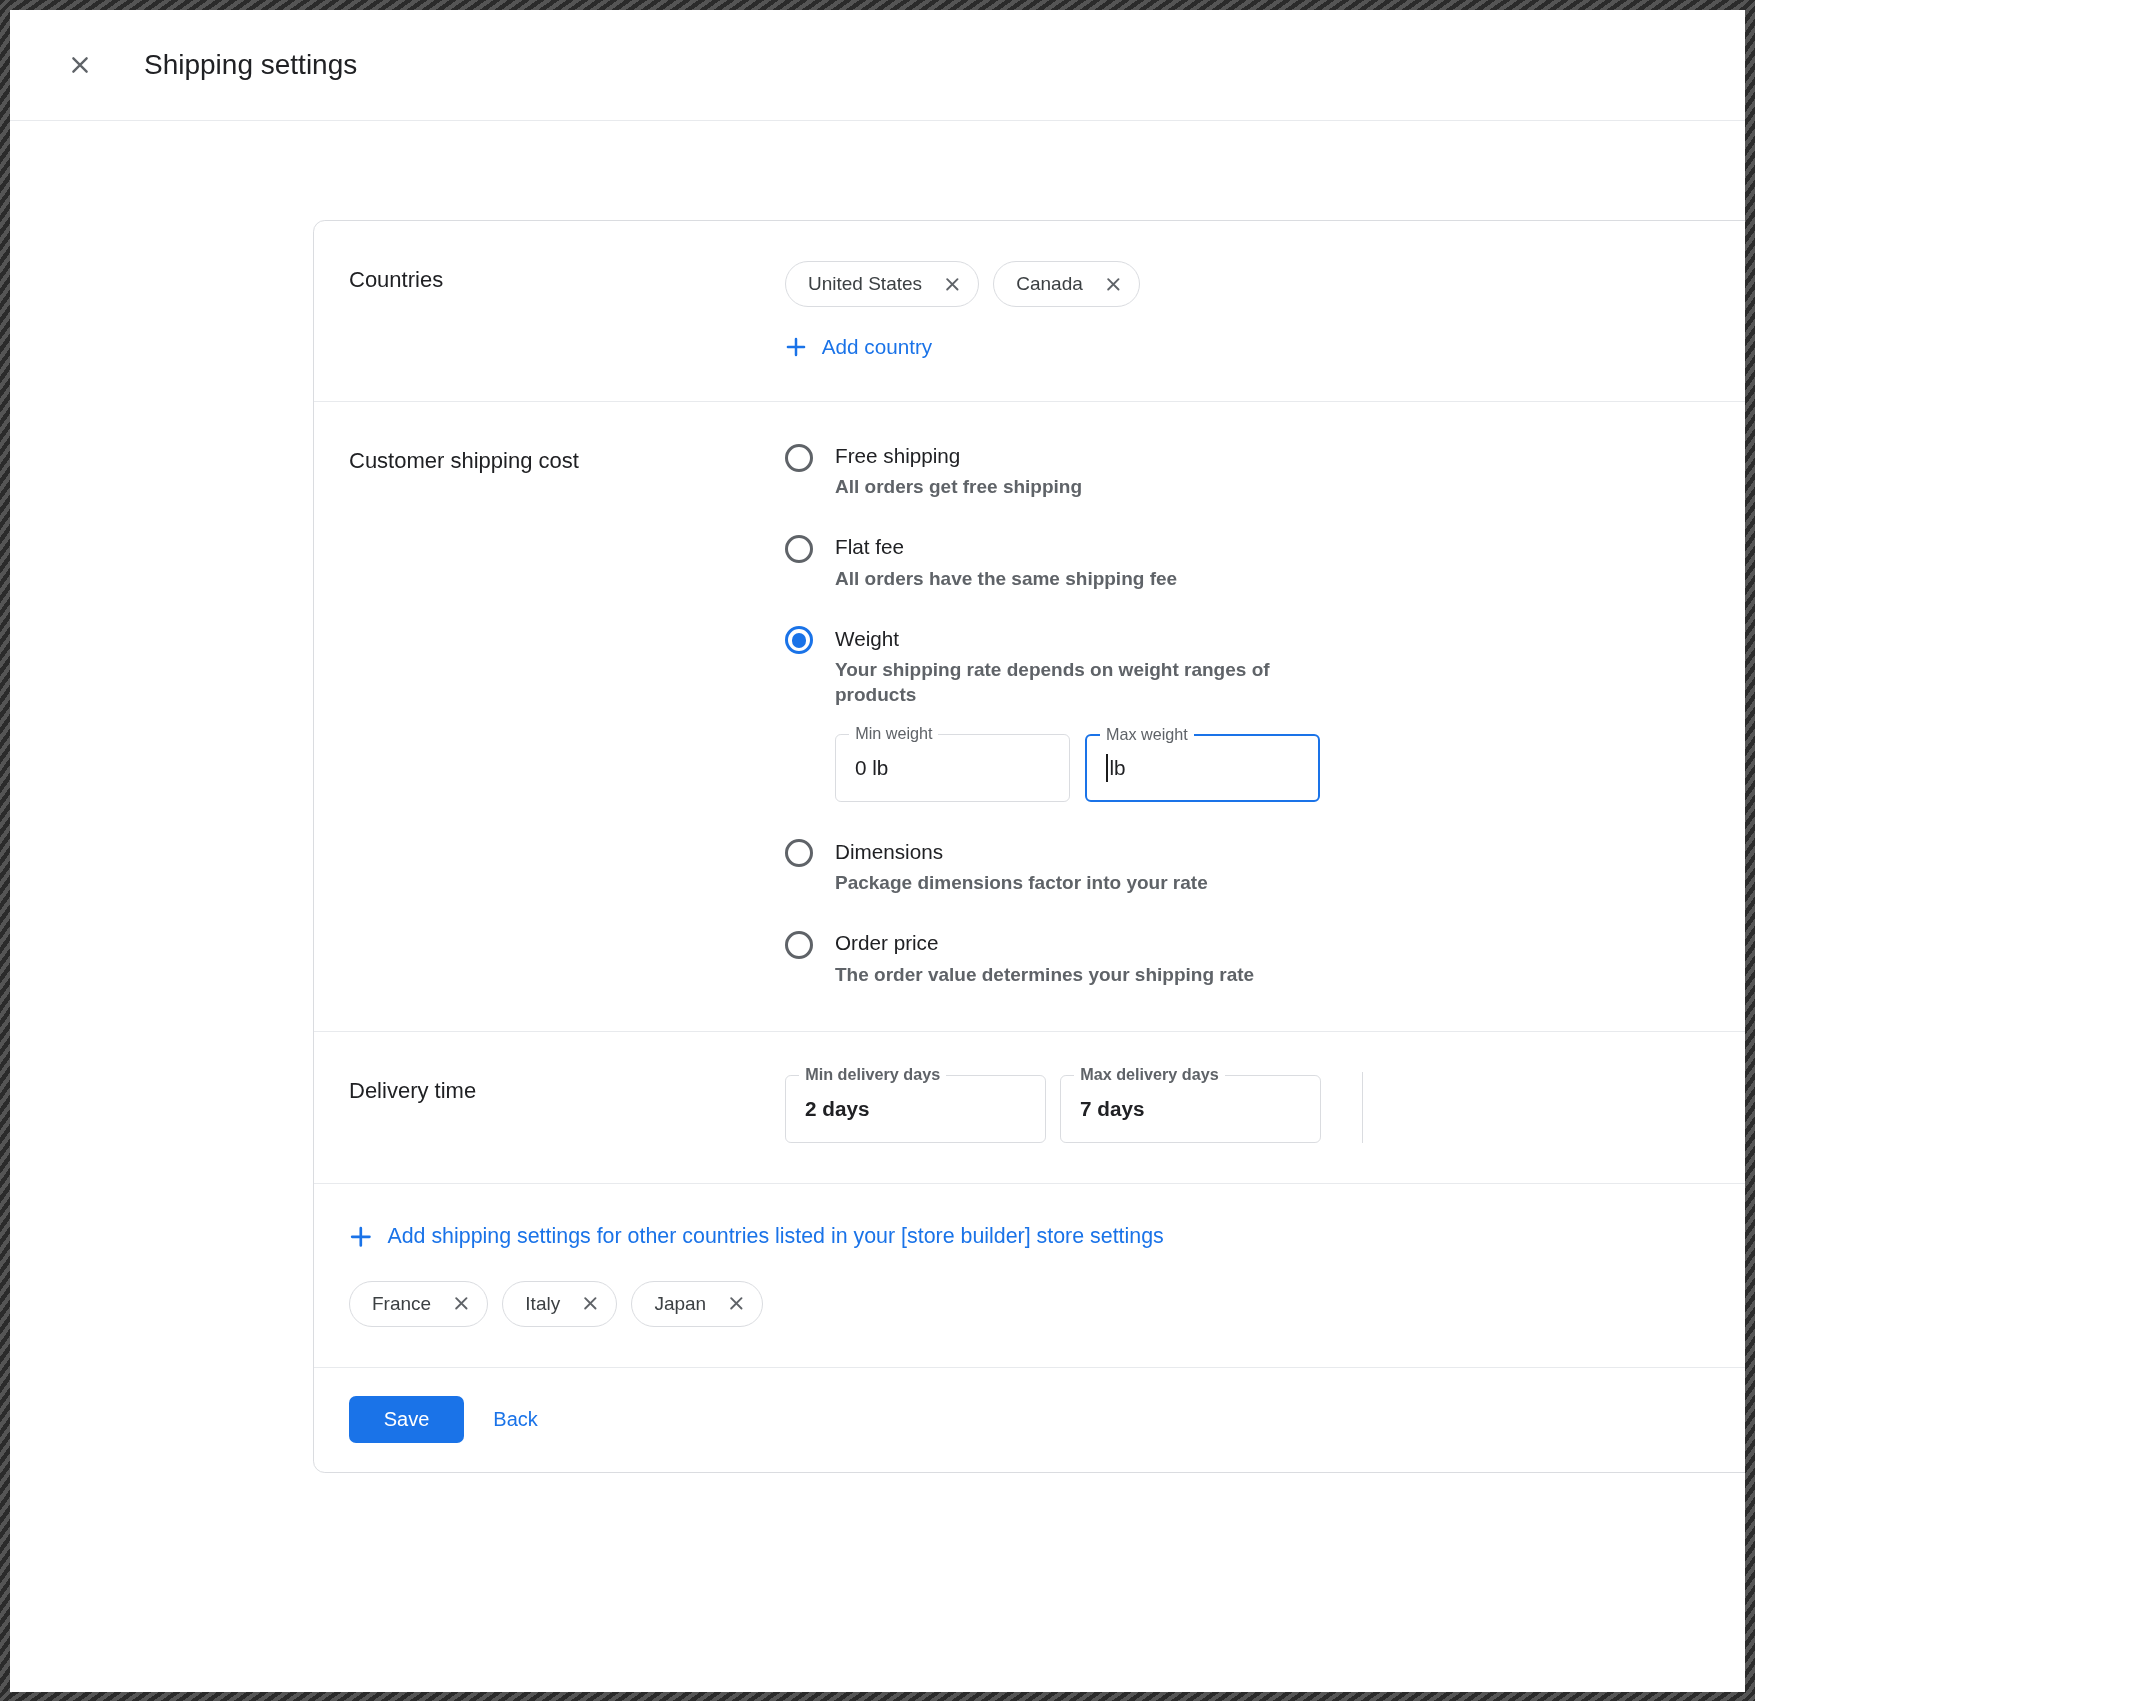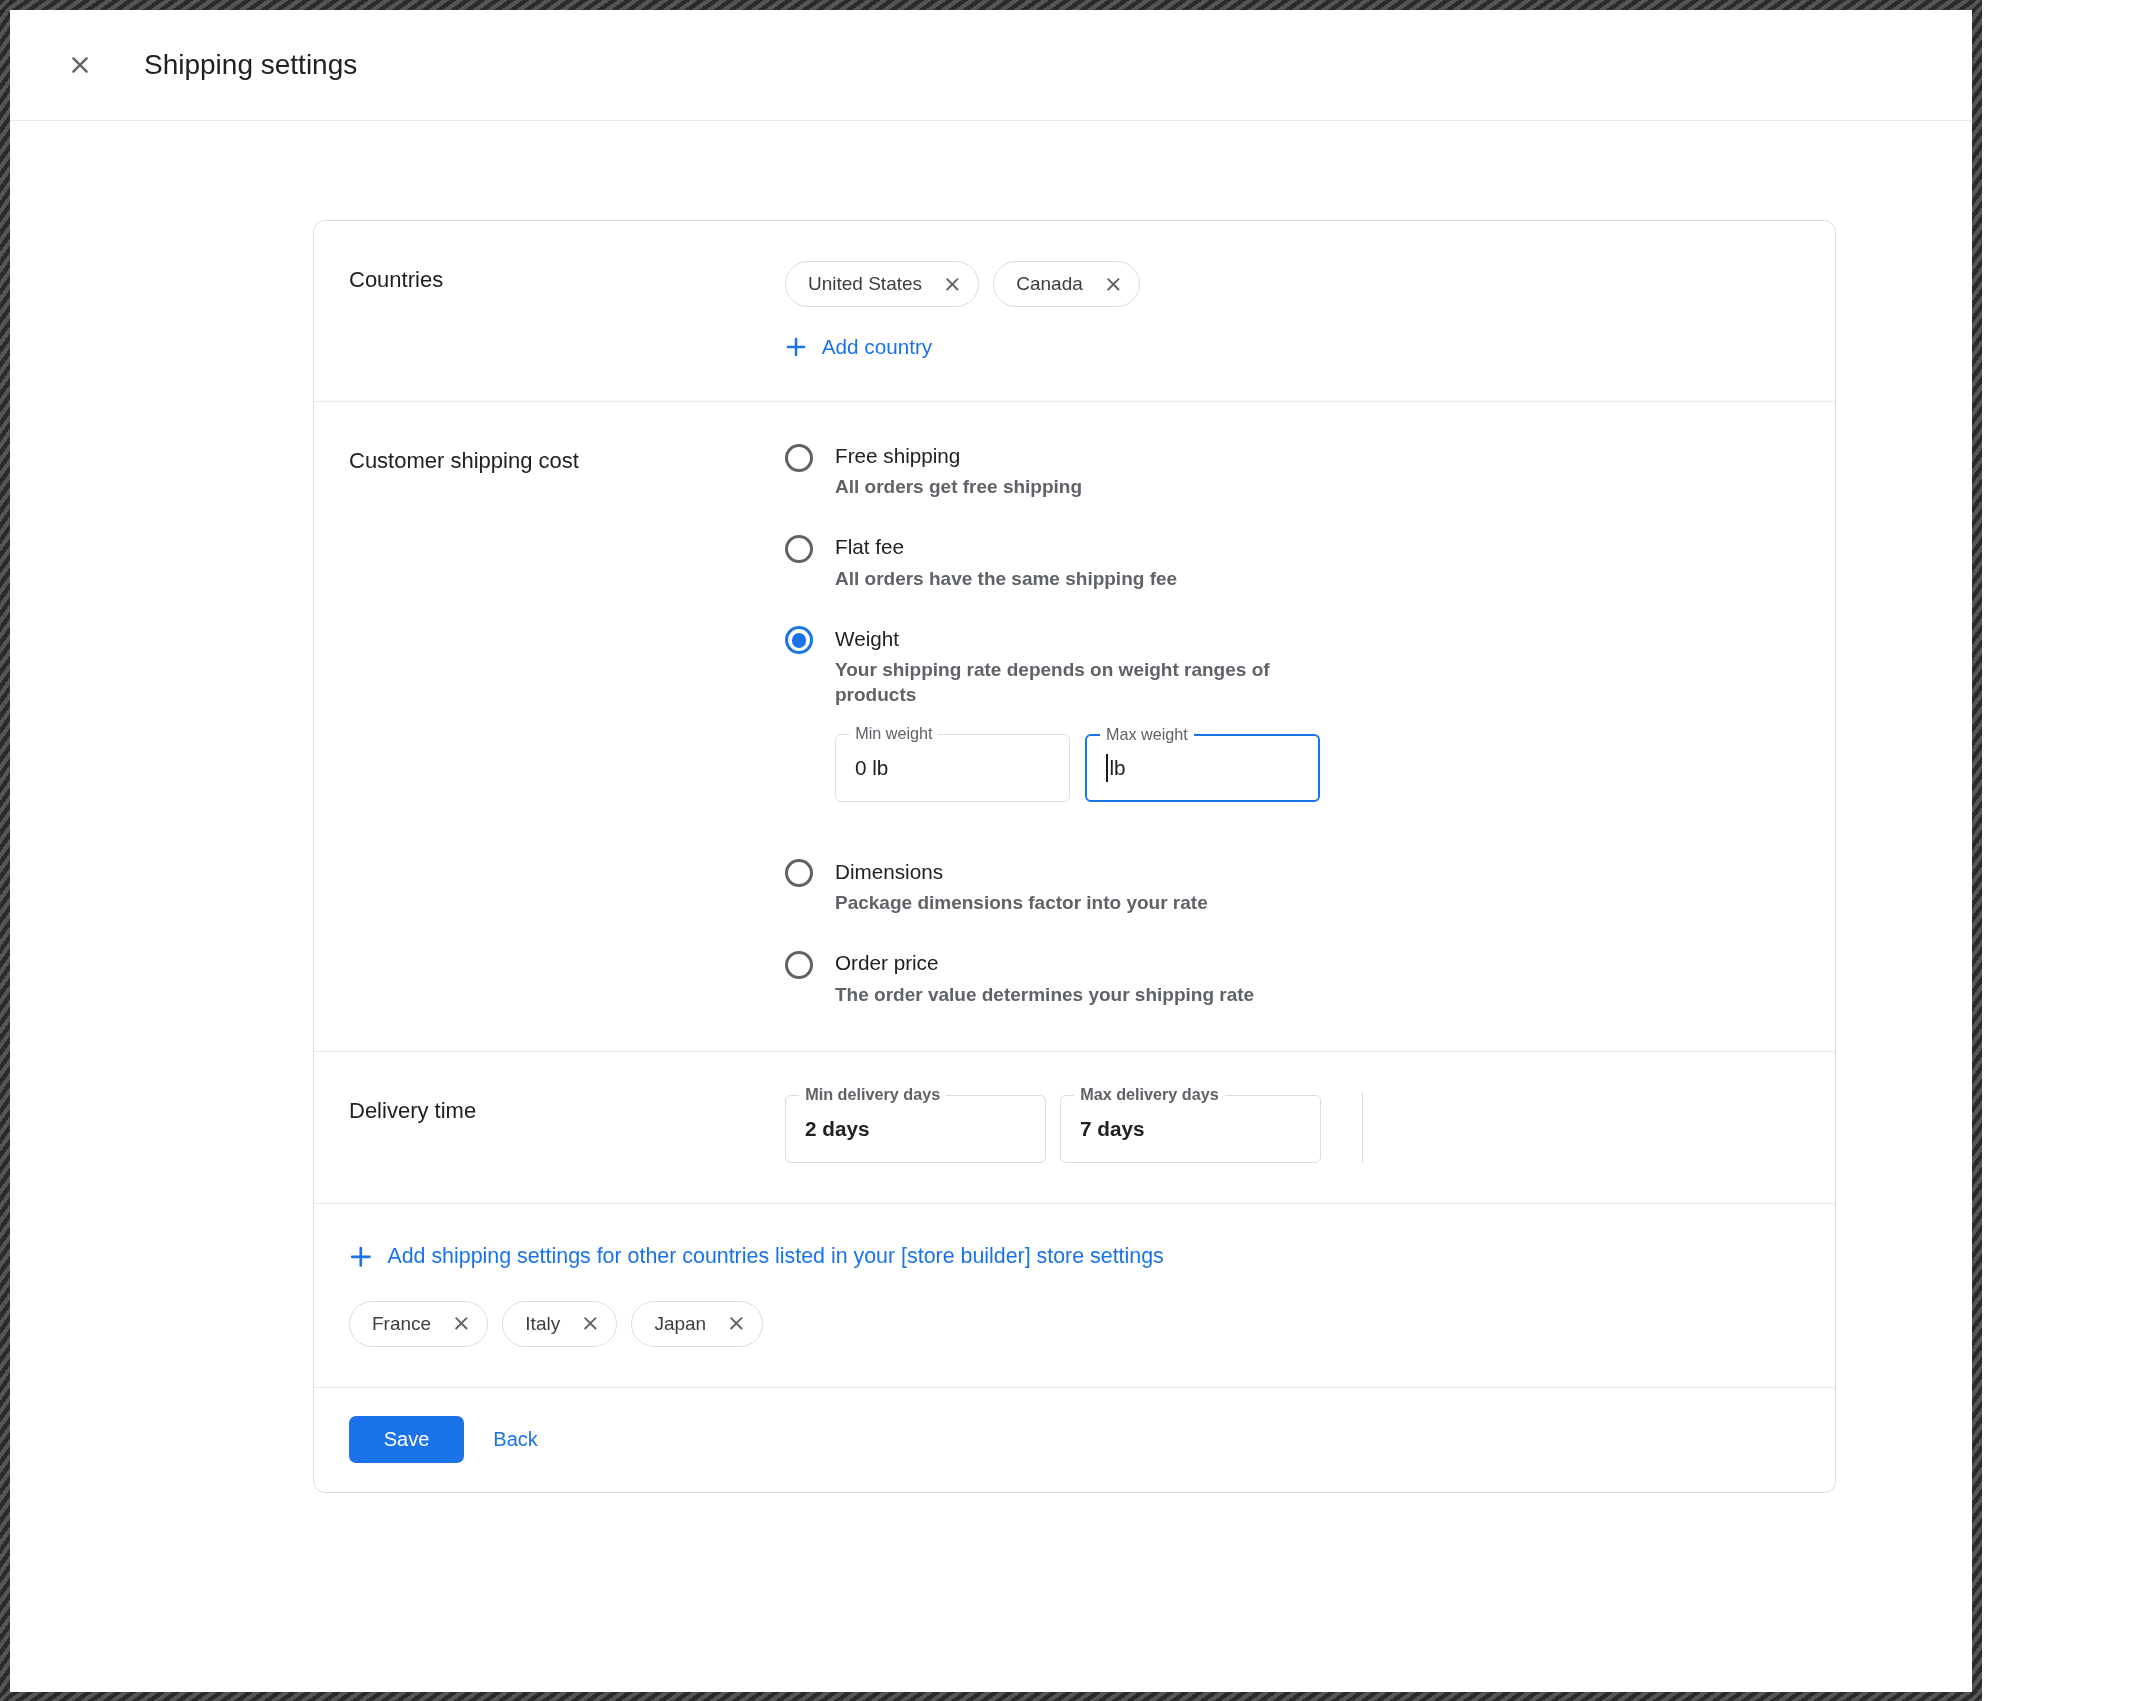--- a/index.html
+++ b/index.html
@@ -4,21 +4,21 @@
 <style>
   * { box-sizing: border-box; }
   html,body { margin:0; padding:0; }
   body {
     width:2151px; height:1702px;
     background:#ffffff;
     font-family:"Liberation Sans","DejaVu Sans",sans-serif;
     color:#202124;
   }
   .frame {
-    width:1982px; height:1702px;
+    width:1755px; height:1702px;
     border:10.3px solid #3a3a3a;
     border-image: repeating-linear-gradient(135deg,#2b2b2b 0 5.2px,#555555 5.2px 10.3px) 14;
     background:#ffffff;
     overflow:hidden;
   }
   
   .topbar {
     height:111px;
     display:flex; align-items:center;
     padding-left:43px;
@@ -92,21 +92,21 @@
     content:""; position:absolute; inset:3.7px;
     border-radius:50%; background:#1a73e8;
   }
   .option-body { margin-left:22px; }
   .option-title { font-size:20.7px; font-weight:500; color:#202124; line-height:28px; }
   .option-desc {
     font-size:19px; color:#5f6368;
     margin-top:4.4px; max-width:502px; line-height:25px;font-weight:bold;
   }
   
-  .weight-fields { display:flex; gap:14.8px; margin-top:26.6px; margin-bottom:22px;align-items:flex-end; }
+  .weight-fields { display:flex; gap:14.8px; margin-top:26.6px; margin-bottom:2px;align-items:flex-end; }
   .tfield {
     position:relative;
     width:235px; height:68px;
     border:1.5px solid #dadce0; border-radius:5.9px;
     background:#fff; cursor:text;
   }
   .tfield.delivery { width:261px; }
   .tfield.focused { border:2.2px solid #1a73e8; }
   .flabel {
     position:absolute; top:-11px; left:13.3px;

